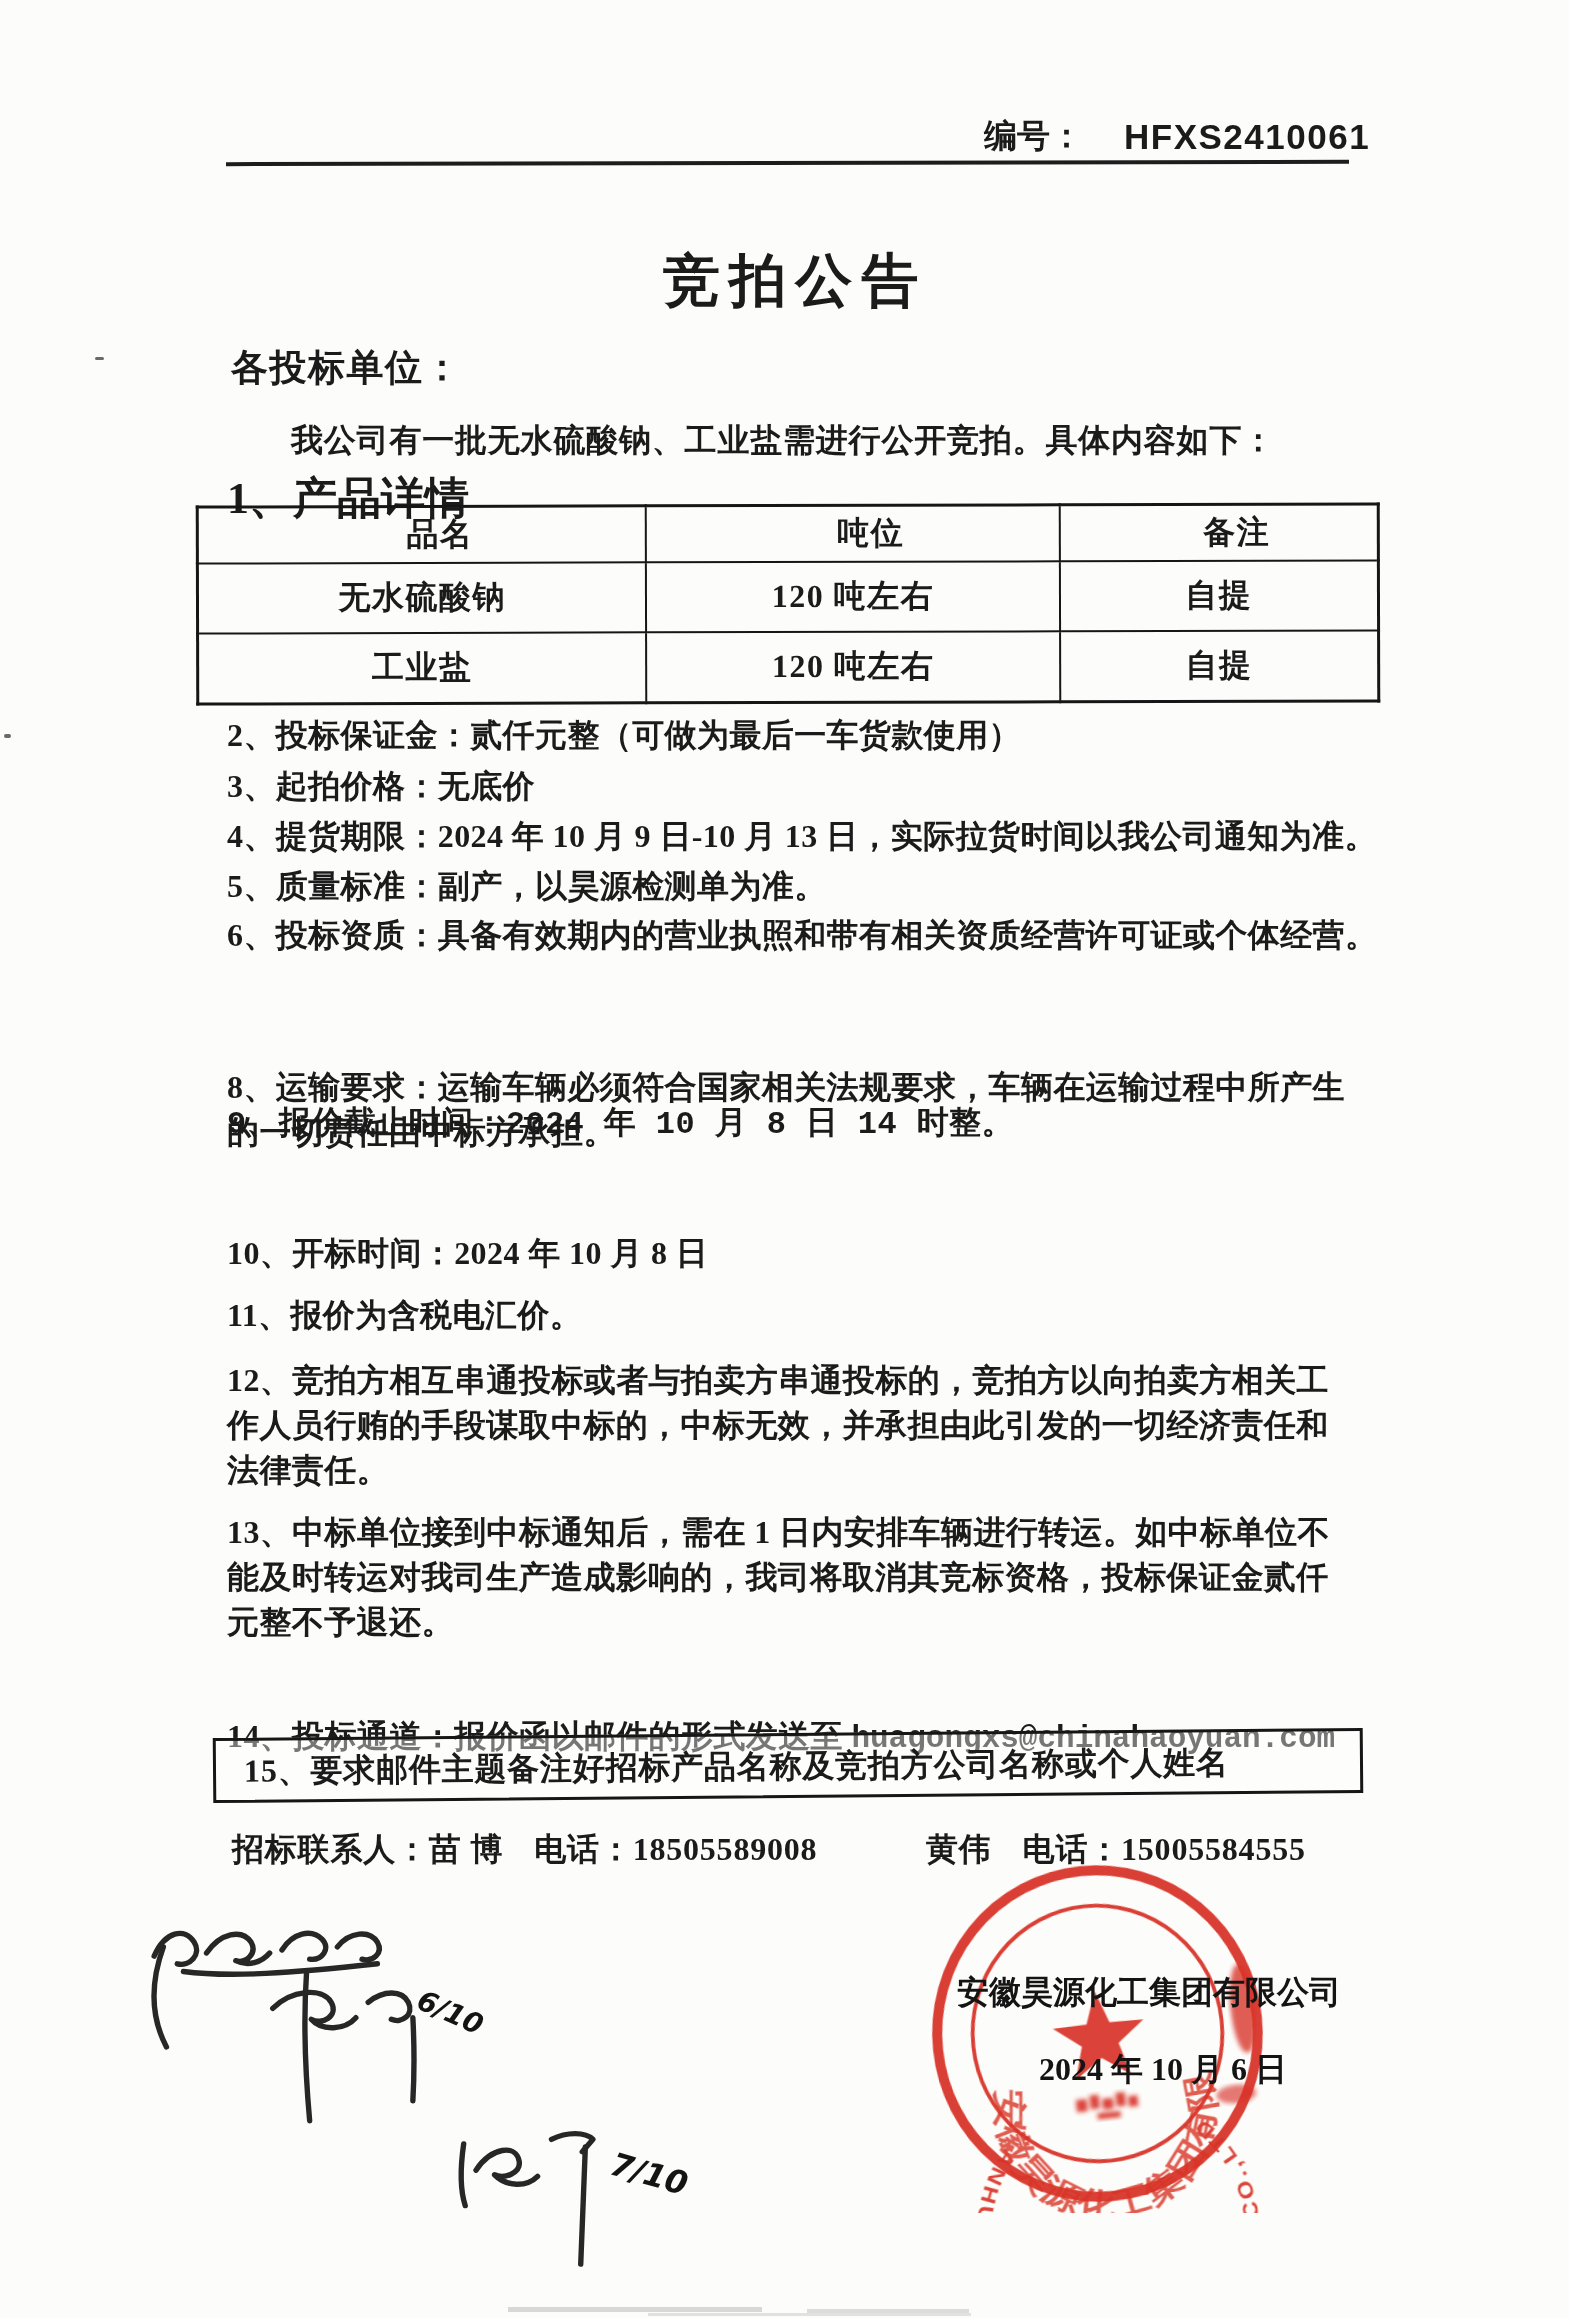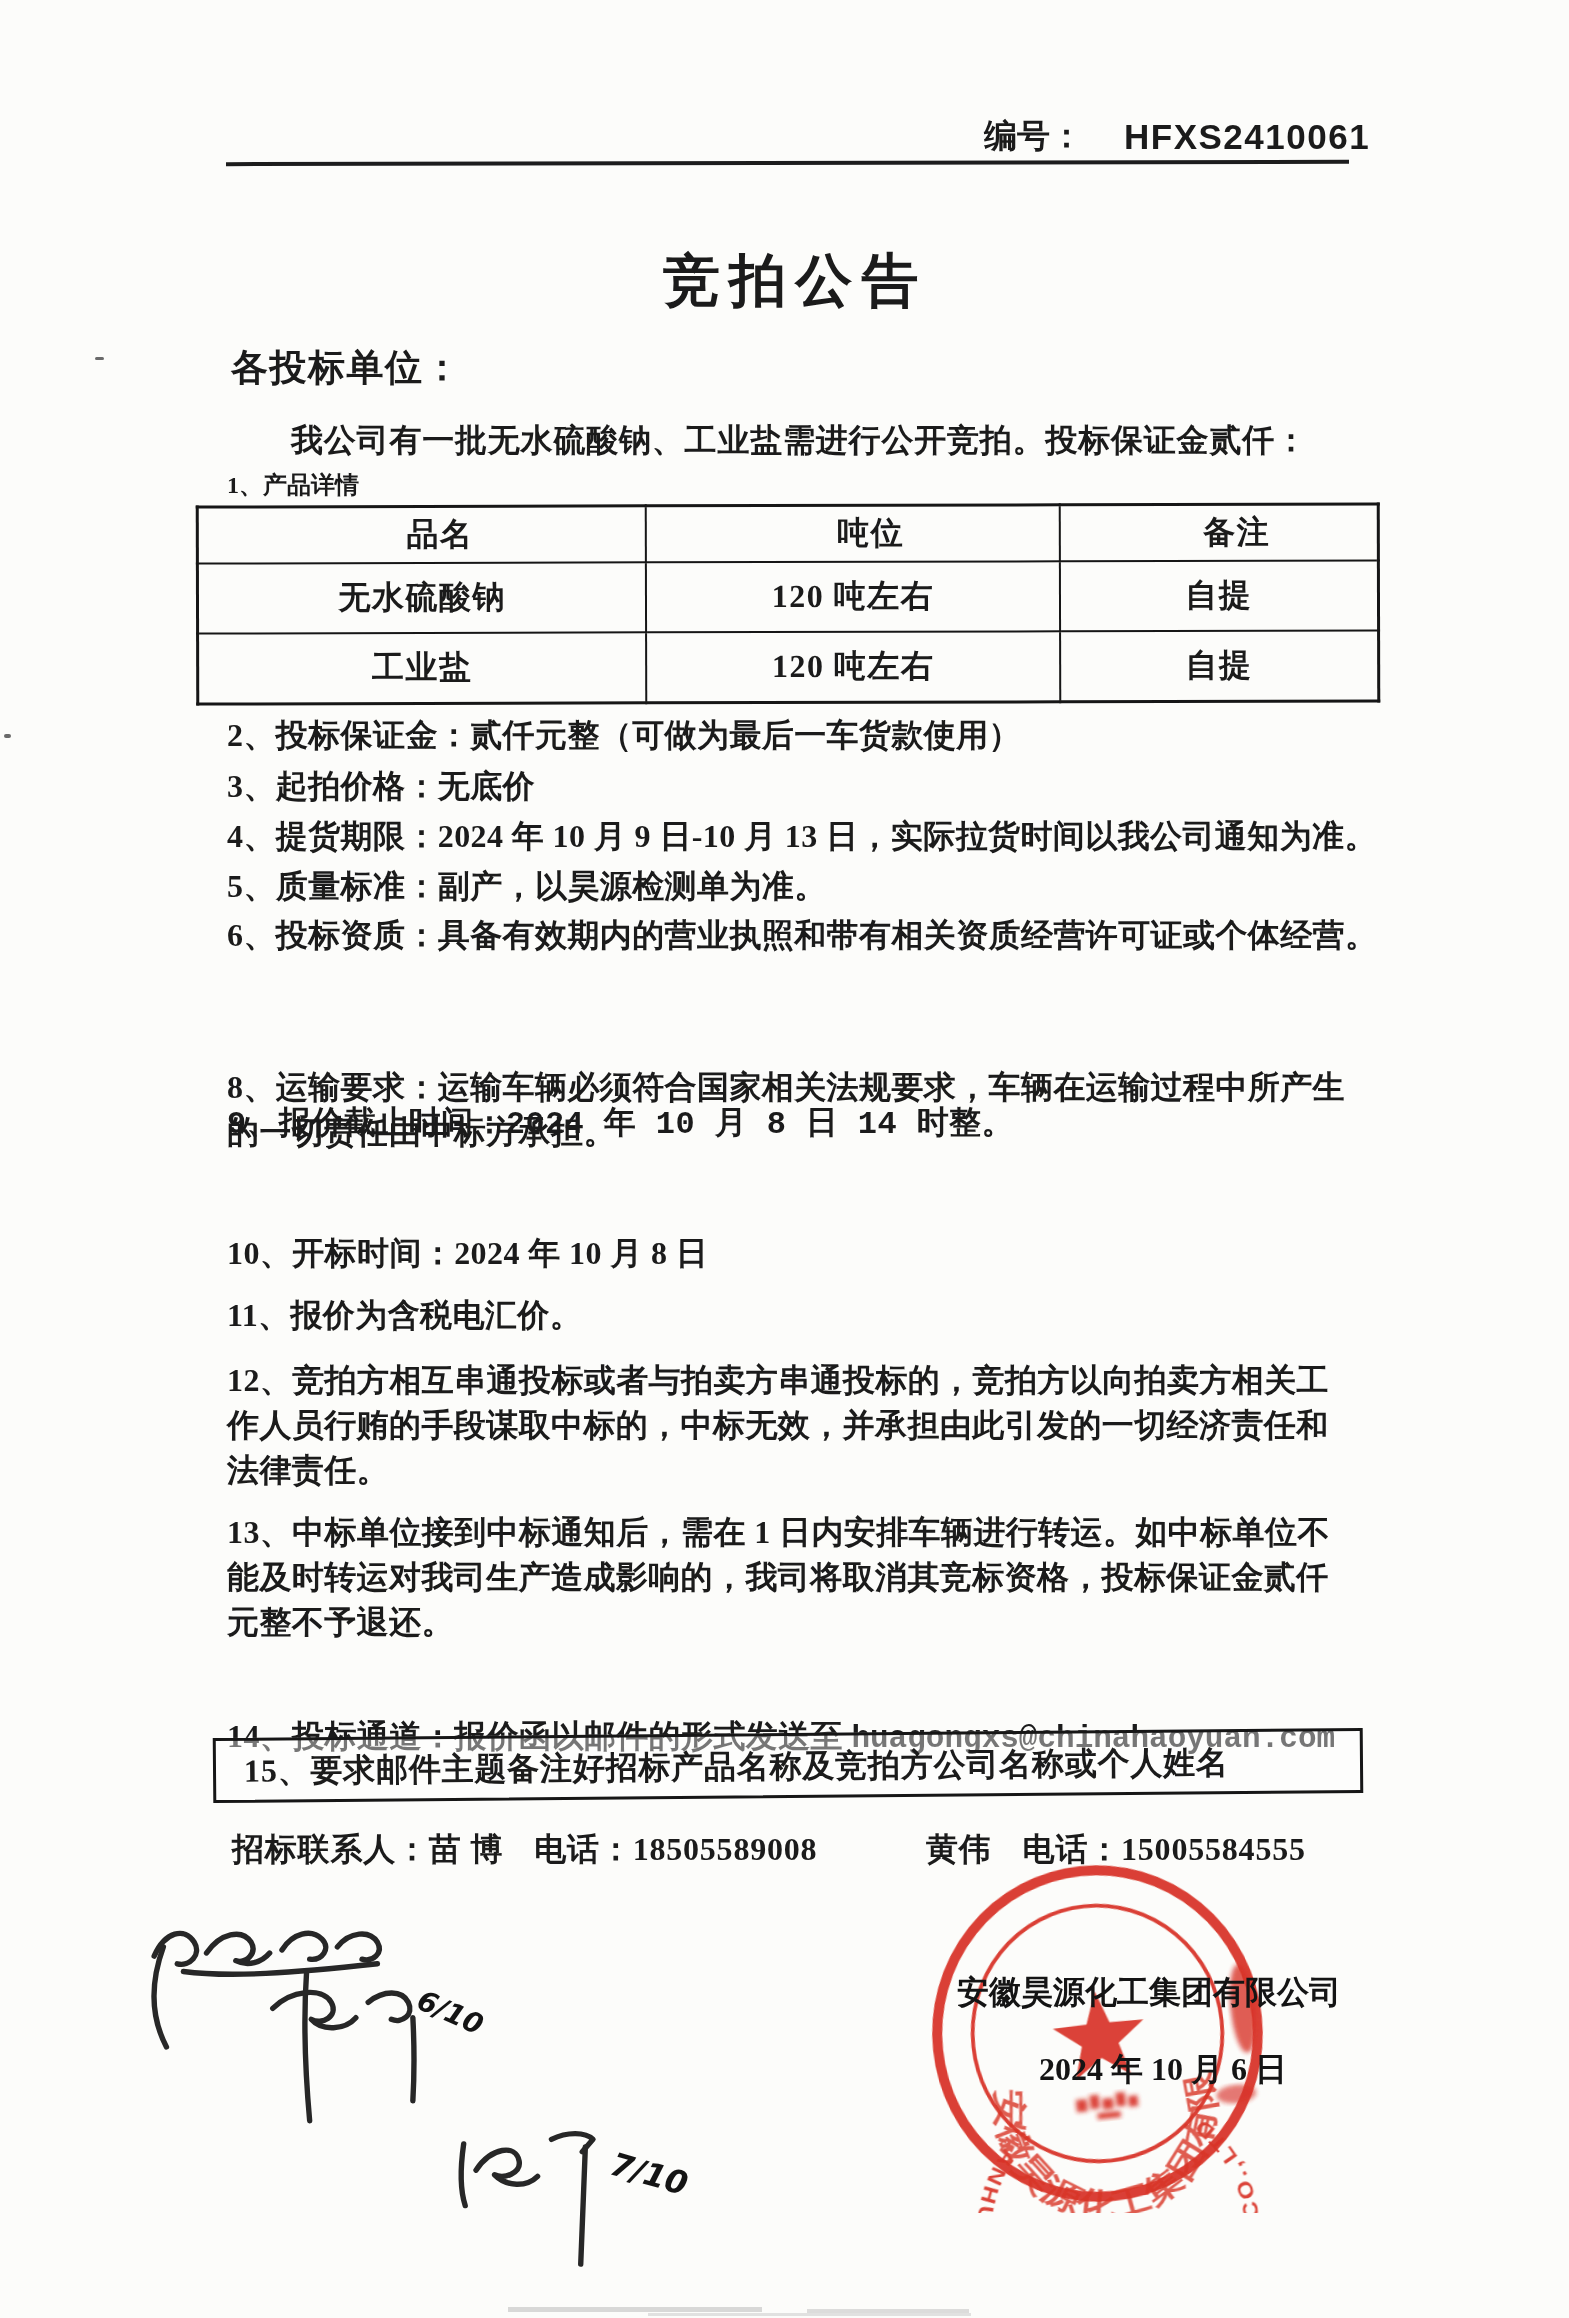--- a/index.html
+++ b/index.html
@@ -15,21 +15,21 @@
   #doc-num{left:1124px; top:117px; font-size:35px; font-weight:700;
            font-family:"Liberation Sans","DejaVu Sans",sans-serif; letter-spacing:1.5px;}
   #header-rule{left:226px; top:161px; width:1123px; height:3.9px; background:#1d1d1d;
                transform:rotate(-0.12deg);}
   
   #title{left:21.6px; right:0; top:243px; text-align:center; font-size:57px;
          font-weight:700; letter-spacing:9.2px;}
   #salutation{left:231px; top:343px; font-size:37px; font-weight:700; letter-spacing:1.5px;}
   #intro{left:227px; top:419px; width:1255px; font-size:32px; font-weight:600;
          text-indent:2em; letter-spacing:0.8px;}
-  #sec1{left:227px; top:469px; font-size:24px; font-weight:700;}
+  #sec1{left:227px; top:469px; font-size:44px; font-weight:700;}
   
   #product-table{left:196px; top:504px; width:1184px; border-collapse:collapse;
                  transform:rotate(-0.15deg);}
   #product-table th,#product-table td{
     border:2.3px solid #161616; text-align:center; font-size:32px; font-weight:700;
     letter-spacing:1.5px; padding:0;}
   #product-table{border:3.1px solid #161616;}
   #product-table th{height:54px;padding-left:36px;}
   #product-table td{height:68px;}
   #product-table .c1{width:38%;} #product-table .c2{width:35%;} #product-table .c3{width:27%;}
@@ -74,21 +74,21 @@
 <body>
 
 <div id="page">
 
   <span class="abs" id="doc-num-label">编号：</span>
   <span class="abs" id="doc-num">HFXS2410061</span>
   <div class="abs" id="header-rule"></div>
 
   <div class="abs" id="title">竞拍公告</div>
   <div class="abs" id="salutation">各投标单位：</div>
-  <div class="abs" id="intro">我公司有一批无水硫酸钠、工业盐需进行公开竞拍。投标保证金贰仟：</div>
+  <div class="abs" id="intro">我公司有一批无水硫酸钠、工业盐需进行公开竞拍。具体内容如下：</div>
   <div class="abs" id="sec1">1、产品详情</div>
 
   <table class="abs" id="product-table">
     <tbody>
         <tr>
       <th class="c1">品名</th>
       <th class="c2">吨位</th>
       <th class="c3">备注</th>
     </tr>
     <tr>

